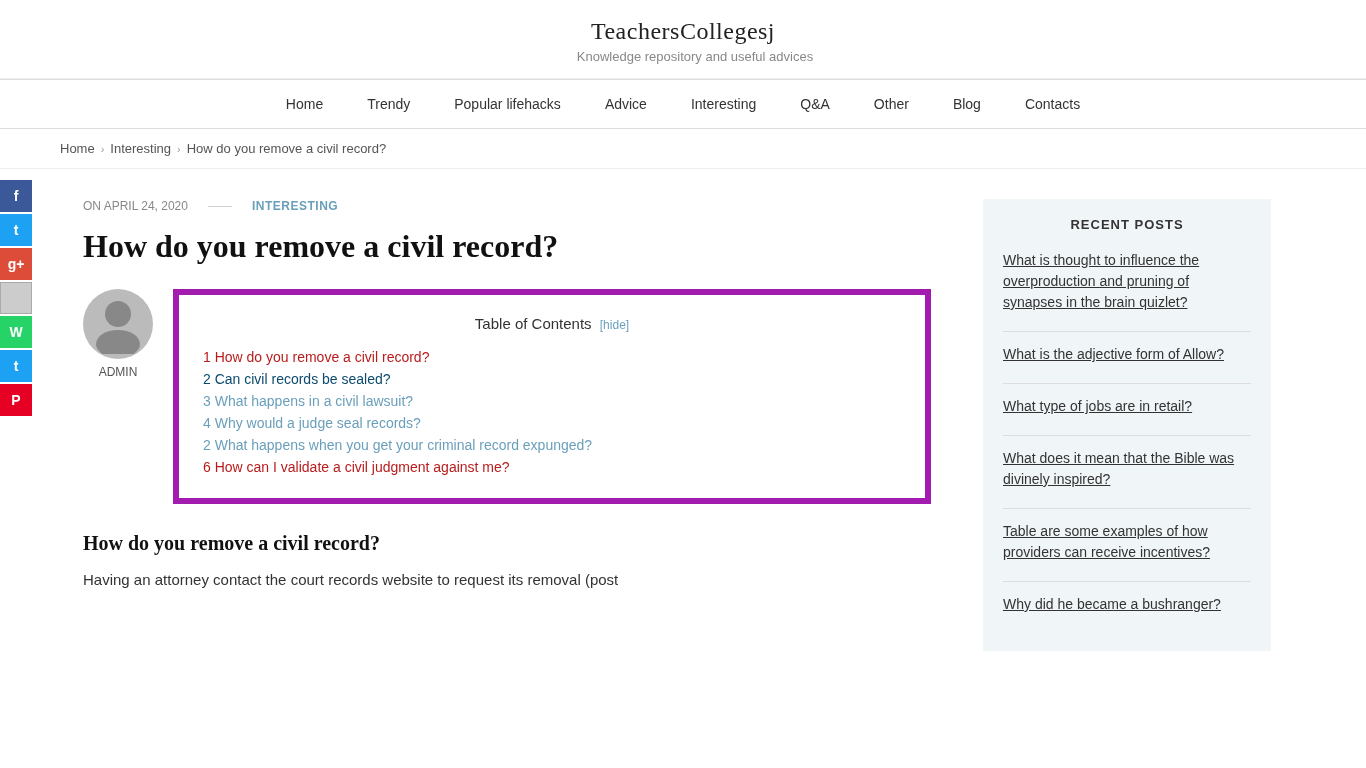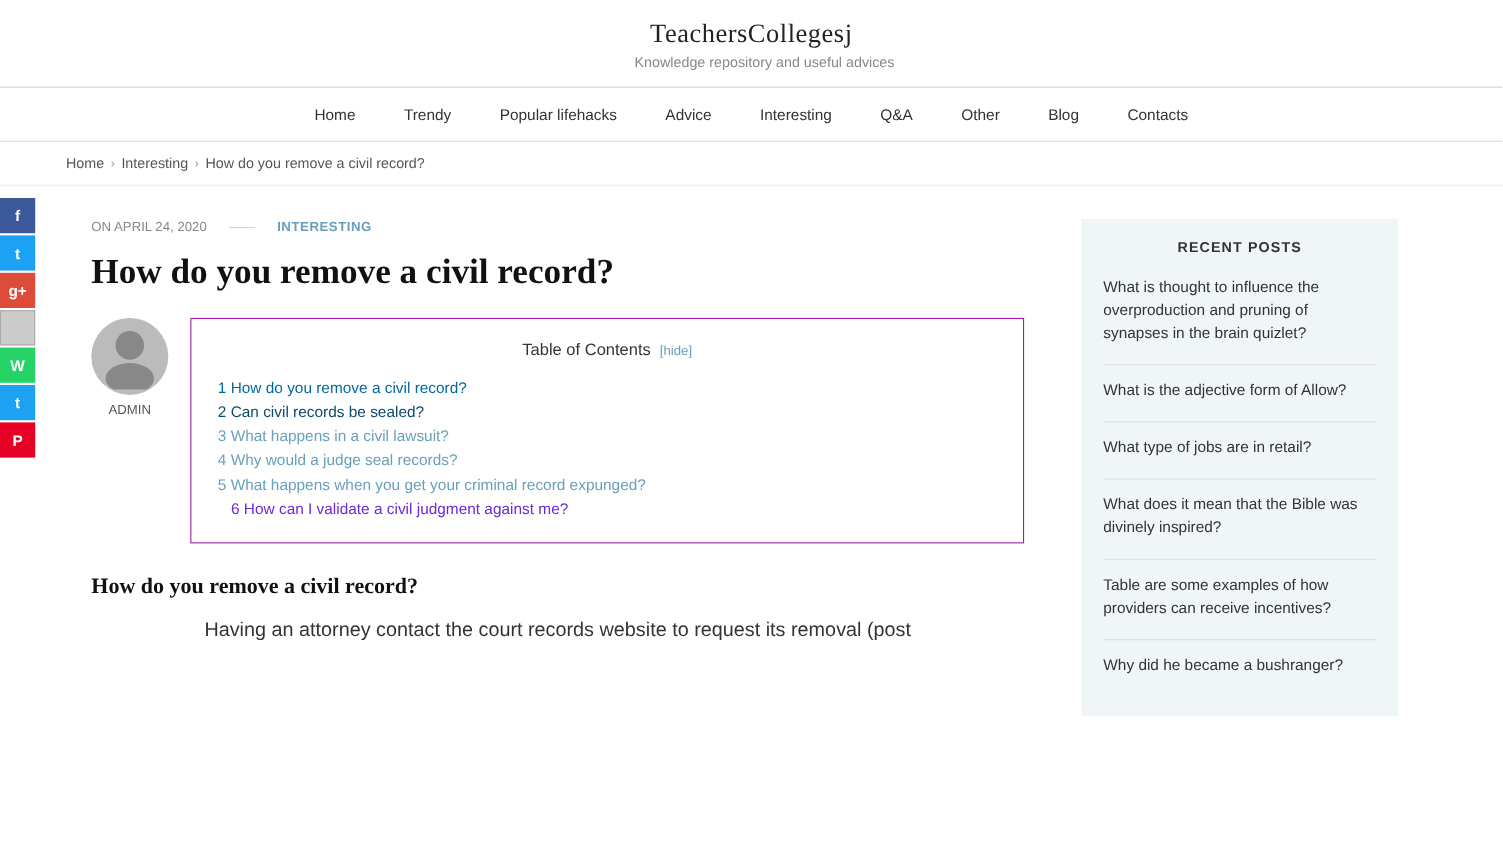--- a/index.html
+++ b/index.html
@@ -157,21 +157,21 @@
     .author-name {
       font-size: 12px;
       color: #555;
       font-family: Arial, sans-serif;
       text-align: center;
       margin-top: 6px;
     }
 
     
     .toc-box {
-      border: 1px solid #a21caf;
+      border: 6px solid #a21caf;
       padding: 20px 24px;
       background: #fff;
       flex: 1;
     }
     .toc-title {
       text-align: center;
       font-size: 15px;
       margin-bottom: 14px;
       font-family: Arial, sans-serif;
     }
@@ -194,25 +194,24 @@
 
     
     .section-heading {
       font-size: 20px;
       font-weight: bold;
       color: #111;
       margin: 28px 0 12px;
       font-family: Georgia, serif;
     }
     .section-text {
-      font-size: 18px;
+      font-size: 15px;
       line-height: 1.7;
       color: #333;
       font-family: Arial, sans-serif;
-      text-align: center;
     }
 
     
     .sidebar {
       width: 312px;
       flex-shrink: 0;
       padding: 30px 12px;
     }
     .recent-posts-box {
       background: #f0f5f7;
@@ -223,20 +222,21 @@
       font-size: 13px;
       font-weight: bold;
       letter-spacing: 1px;
       color: #333;
       margin-bottom: 18px;
       font-family: Arial, sans-serif;
     }
     .recent-post-item {
       margin-bottom: 18px;
       font-family: Arial, sans-serif;
+      text-decoration: underline;
     }
     .recent-post-item a {
       font-size: 14px;
       color: #333;
       text-decoration: none;
       line-height: 1.5;
       display: block;
     }
     .recent-posts-divider {
       border: none;
@@ -307,26 +307,26 @@
         </div>
         <div class="author-name">ADMIN</div>
       </div>
 
       <div class="toc-box">
         <div class="toc-title">
           <span>Table of Contents</span>
           <span class="hide-link">[hide]</span>
         </div>
         <ul class="toc-list">
-          <li><a href="#" style="color:#0369a1; text-decoration:none;">1 How do you remove a civil record?</a></li>
+          <li><a href="#" style="color:#b91c1c; text-decoration:none;">1 How do you remove a civil record?</a></li>
           <li><a href="#" style="color:#0c4a6e; text-decoration:none;">2 Can civil records be sealed?</a></li>
           <li><a href="#" style="color:#6a9fbb; text-decoration:none;">3 What happens in a civil lawsuit?</a></li>
           <li><a href="#" style="color:#6a9fbb; text-decoration:none;">4 Why would a judge seal records?</a></li>
-          <li><a href="#" style="color:#6a9fbb; text-decoration:none;">5 What happens when you get your criminal record expunged?</a></li>
-          <li><a href="#" style="color:#6d28d9; text-decoration:none;margin-left:12px;">6 How can I validate a civil judgment against me?</a></li>
+          <li><a href="#" style="color:#6a9fbb; text-decoration:none;">2 What happens when you get your criminal record expunged?</a></li>
+          <li><a href="#" style="color:#b91c1c; text-decoration:none;">6 How can I validate a civil judgment against me?</a></li>
         </ul>
       </div>
     </div>
 
     <h2 class="section-heading">How do you remove a civil record?</h2>
     <p class="section-text">Having an attorney contact the court records website to request its removal (post</p>
 
   </div>
 
   <div class="sidebar">

